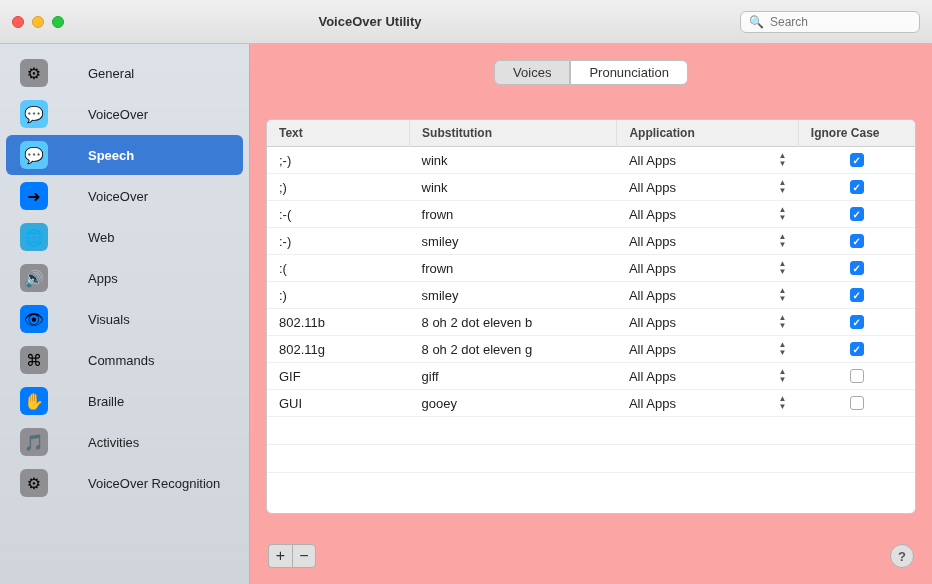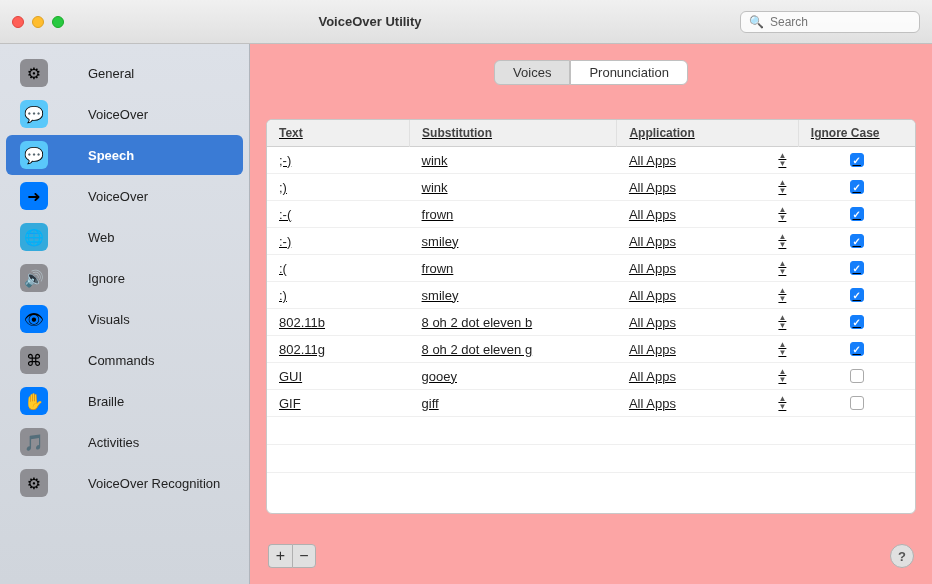--- a/index.html
+++ b/index.html
@@ -157,21 +157,20 @@
       border: 1px solid #c8c8c8;
       border-radius: 6px;
       overflow: hidden;
       flex: 1;
       display: flex;
       flex-direction: column;
     }
     .table-scroll {
       overflow-y: auto;
       flex: 1;
-      text-decoration: underline;
     }
     table {
       width: 100%;
       border-collapse: collapse;
     }
     thead tr {
       background: #f0f0f0;
       border-bottom: 1px solid #d0d0d0;
     }
     thead th {
@@ -325,21 +324,21 @@
       <div class="sidebar-item">
         <div class="sidebar-icon" style="background: rgb(0, 122, 255);">➜</div>
         <span class="sidebar-label">VoiceOver</span>
       </div>
       <div class="sidebar-item">
         <div class="sidebar-icon" style="background: rgb(52, 170, 220);">🌐</div>
         <span class="sidebar-label">Web</span>
       </div>
       <div class="sidebar-item">
         <div class="sidebar-icon" style="background: rgb(142, 142, 147);">🔊</div>
-        <span class="sidebar-label">Ignore</span>
+        <span class="sidebar-label">Apps</span>
       </div>
       <div class="sidebar-item">
         <div class="sidebar-icon" style="background: rgb(0, 122, 255);">👁</div>
         <span class="sidebar-label">Visuals</span>
       </div>
       <div class="sidebar-item">
         <div class="sidebar-icon" style="background: rgb(142, 142, 147);">⌘</div>
         <span class="sidebar-label">Commands</span>
       </div>
       <div class="sidebar-item">
@@ -516,40 +515,40 @@
                     </div>
                   </div>
                 </td>
                 <td class="col-ignore">
                   <div class="checkbox-cell">
                     <div class="checkbox checked"></div>
                   </div>
                 </td>
               </tr>
               <tr>
+                <td class="col-text">GIF</td>
+                <td class="col-sub">giff</td>
+                <td class="col-app">
+                  <div class="app-cell">
+                    <span>All Apps</span>
+                    <div class="stepper">
+                      <span class="stepper-btn">▲</span>
+                      <span class="stepper-btn">▼</span>
+                    </div>
+                  </div>
+                </td>
+                <td class="col-ignore">
+                  <div class="checkbox-cell">
+                    <div class="checkbox"></div>
+                  </div>
+                </td>
+              </tr>
+              <tr>
                 <td class="col-text">GUI</td>
                 <td class="col-sub">gooey</td>
-                <td class="col-app">
-                  <div class="app-cell">
-                    <span>All Apps</span>
-                    <div class="stepper">
-                      <span class="stepper-btn">▲</span>
-                      <span class="stepper-btn">▼</span>
-                    </div>
-                  </div>
-                </td>
-                <td class="col-ignore">
-                  <div class="checkbox-cell">
-                    <div class="checkbox"></div>
-                  </div>
-                </td>
-              </tr>
-              <tr>
-                <td class="col-text">GIF</td>
-                <td class="col-sub">giff</td>
                 <td class="col-app">
                   <div class="app-cell">
                     <span>All Apps</span>
                     <div class="stepper">
                       <span class="stepper-btn">▲</span>
                       <span class="stepper-btn">▼</span>
                     </div>
                   </div>
                 </td>
                 <td class="col-ignore">

